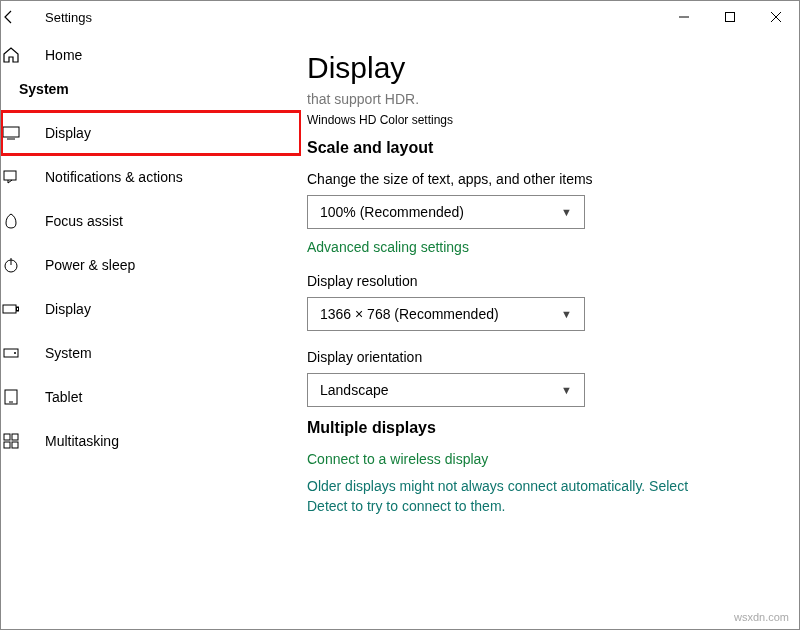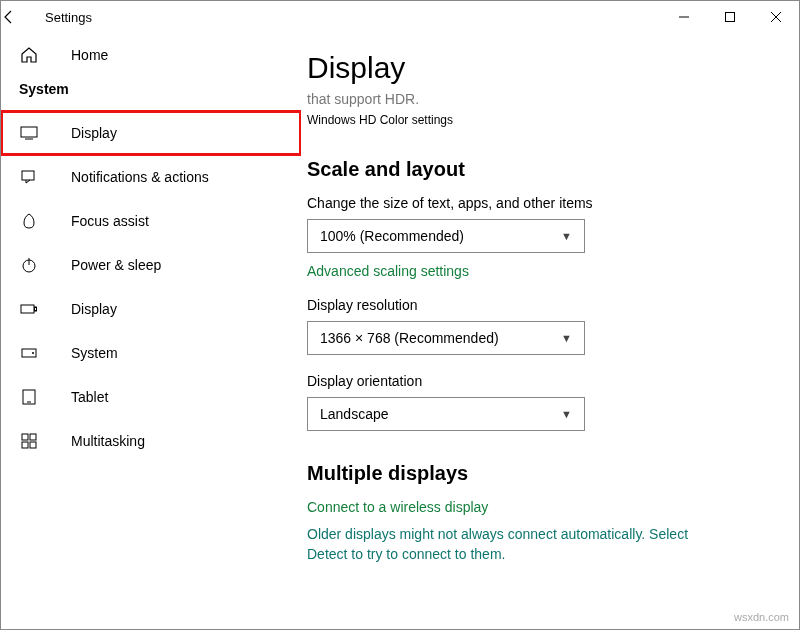--- a/index.html
+++ b/index.html
@@ -30,21 +30,21 @@
   }
   .window-controls div {
     width: 46px; height: 32px; display: flex; align-items: center; justify-content: center;
     font-size: 12px; font-family: "Segoe UI Symbol", sans-serif; cursor: pointer;
   }
   .layout { display: flex; height: calc(100% - 32px); }
   .sidebar {
     width: 300px; padding: 0 0 0 0; overflow: hidden;
   }
   .home-row, .nav-item {
-    display: flex; align-items: center; height: 44px; padding-left: 18px; gap: 32px;
+    display: flex; align-items: center; height: 44px; gap: 24px;
     cursor: pointer;
   }
   .nav-item .icon, .home-row .icon {
     width: 20px; display: inline-flex; align-items: center; justify-content: center;
   }
   .nav-item .label, .home-row .label { font-size: 14px; }
   .search-wrap { padding: 8px 18px 14px 18px; }
   .search {
     width: 268px; height: 34px; border: 1px solid #999; background: #fff;
     display: flex; align-items: center; padding: 0 10px; justify-content: space-between;
@@ -58,21 +58,21 @@
   .nav-item.selected {
     outline: 3px solid #e11; outline-offset: -2px;
   }
   .content {
     flex: 1; padding: 4px 30px 0 6px; overflow: hidden;
   }
   h1.page-title { font-weight: 400; font-size: 30px; margin: 14px 0 6px 0; }
   .faded-line { color: #777; font-size: 14px; margin: 0 0 6px 0; }
   .link-like { color: #0067c0; font-size: 12px; cursor: pointer; }
   .muted-link { color: #15803d; font-size: 14px; cursor: pointer; margin-top: 10px; }
-  h2.section { font-weight: 600; font-size: 20px; margin: 31px 0 14px 0; }
+  h2.section { font-weight: 600; font-size: 16px; margin: 12px 0 14px 0; }
   .field-label { font-size: 14px; margin: 8px 0 8px 0; }
   .select {
     width: 278px; height: 34px; border: 1px solid #888; display: flex; align-items: center;
     justify-content: space-between; padding: 0 12px; font-size: 14px; cursor: pointer; background:#fff;
   }
   .select .chev { font-size: 11px; color: #444; }
   .subtext { font-size: 14px; color: #0f766e; margin-top: 10px; line-height: 1.4; max-width: 420px;}
   .watermark {
     position: absolute; bottom: 6px; right: 10px; font-size: 11px; color: #aaa;
   }

